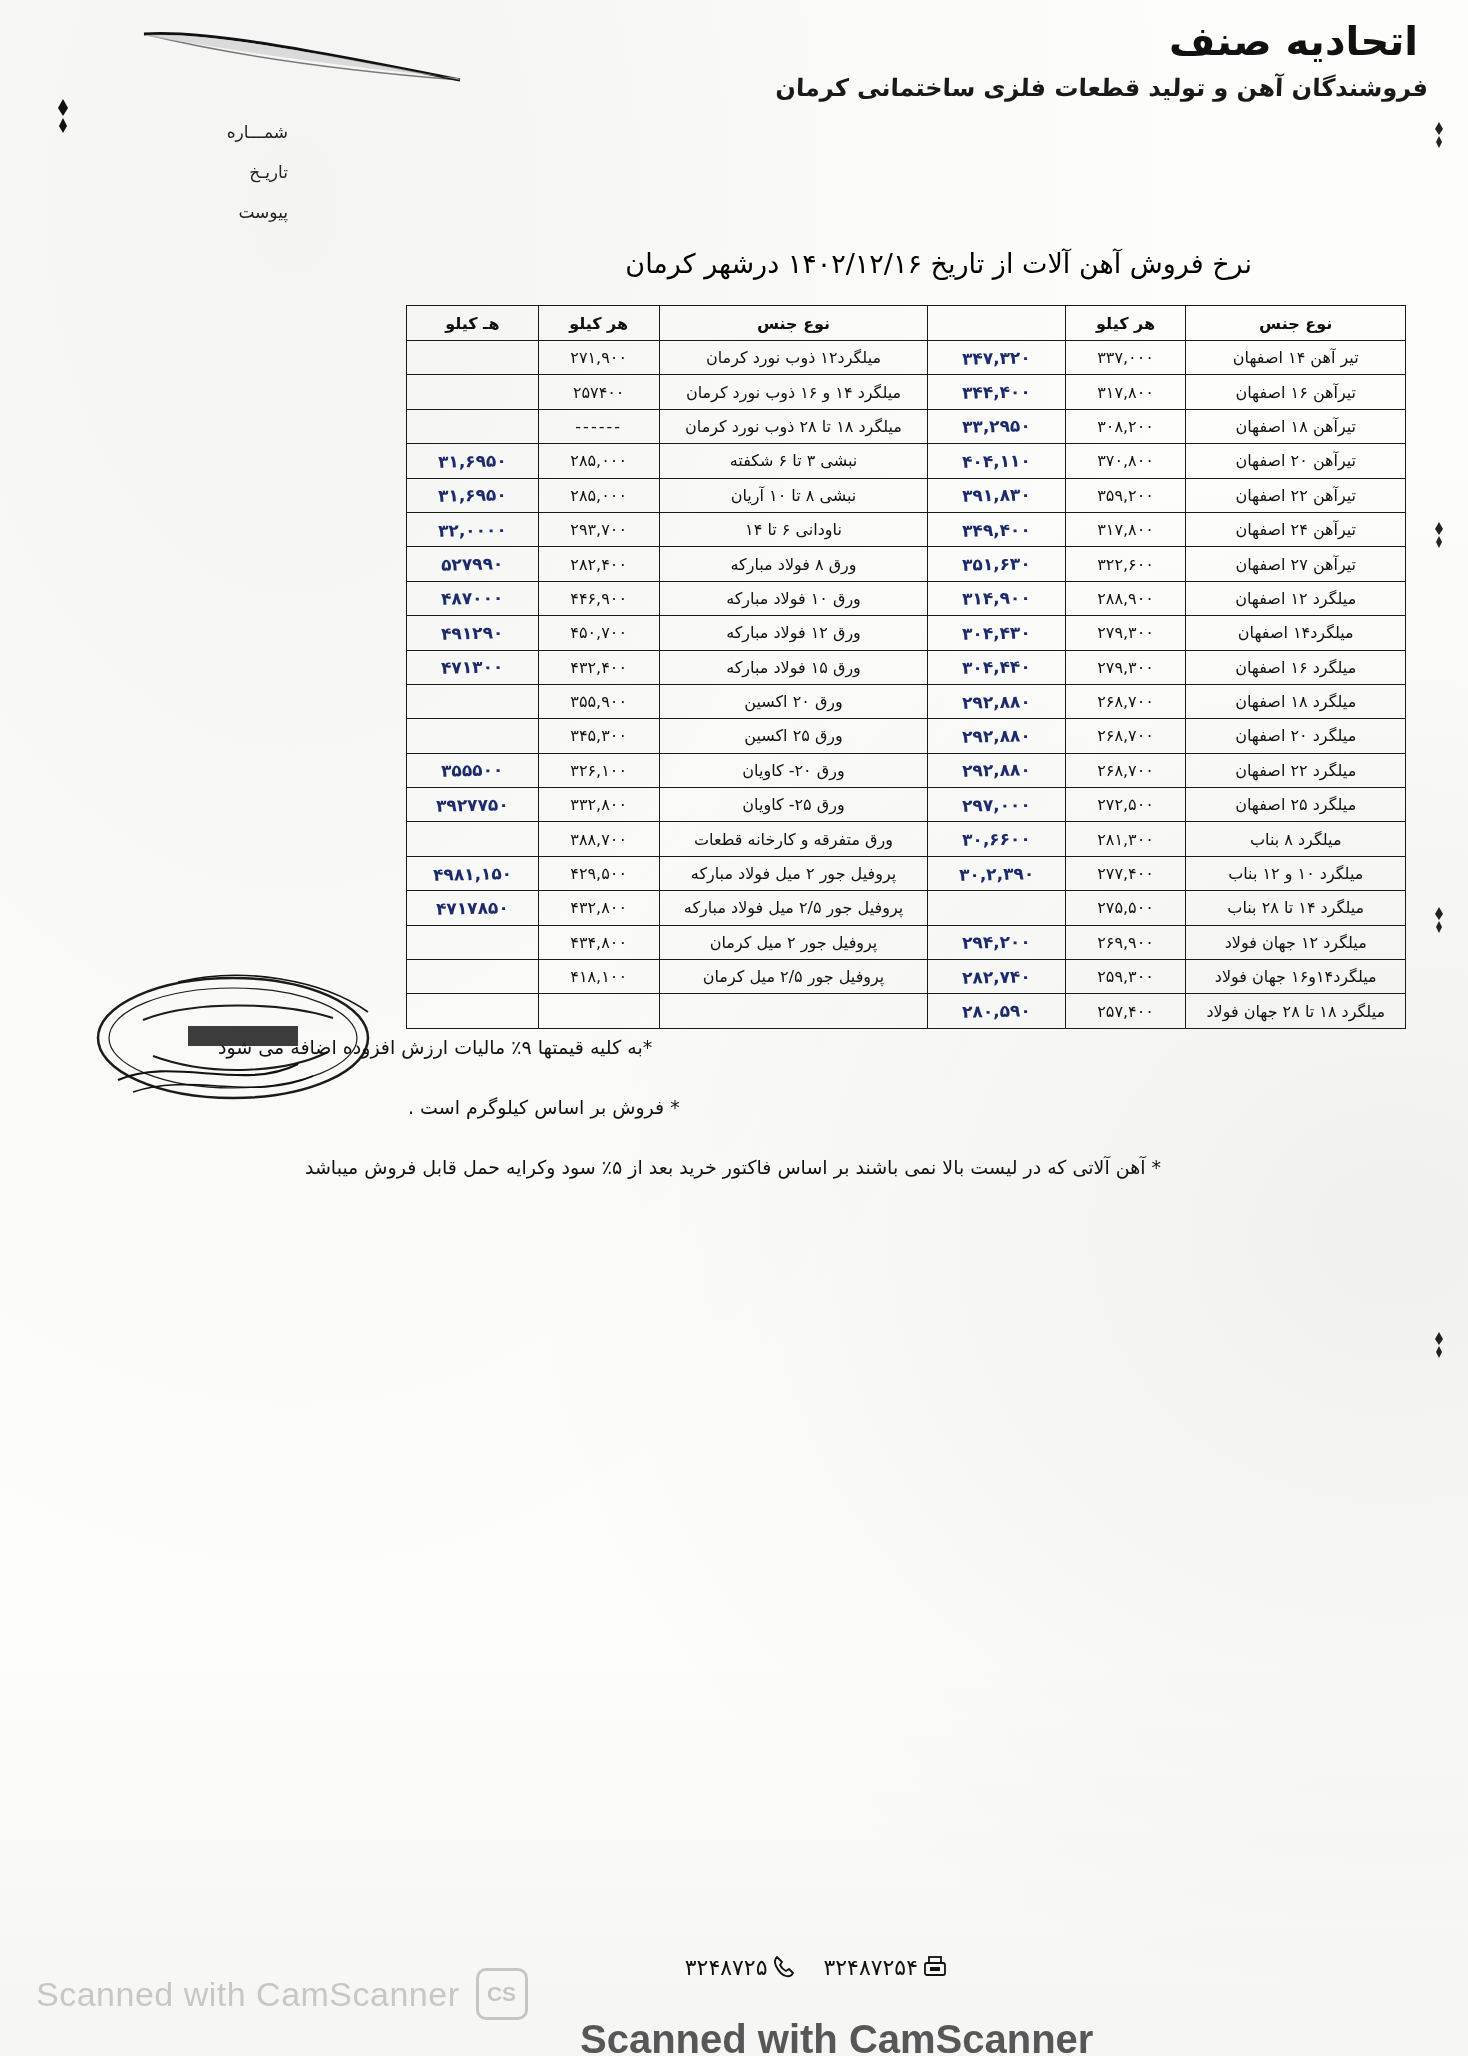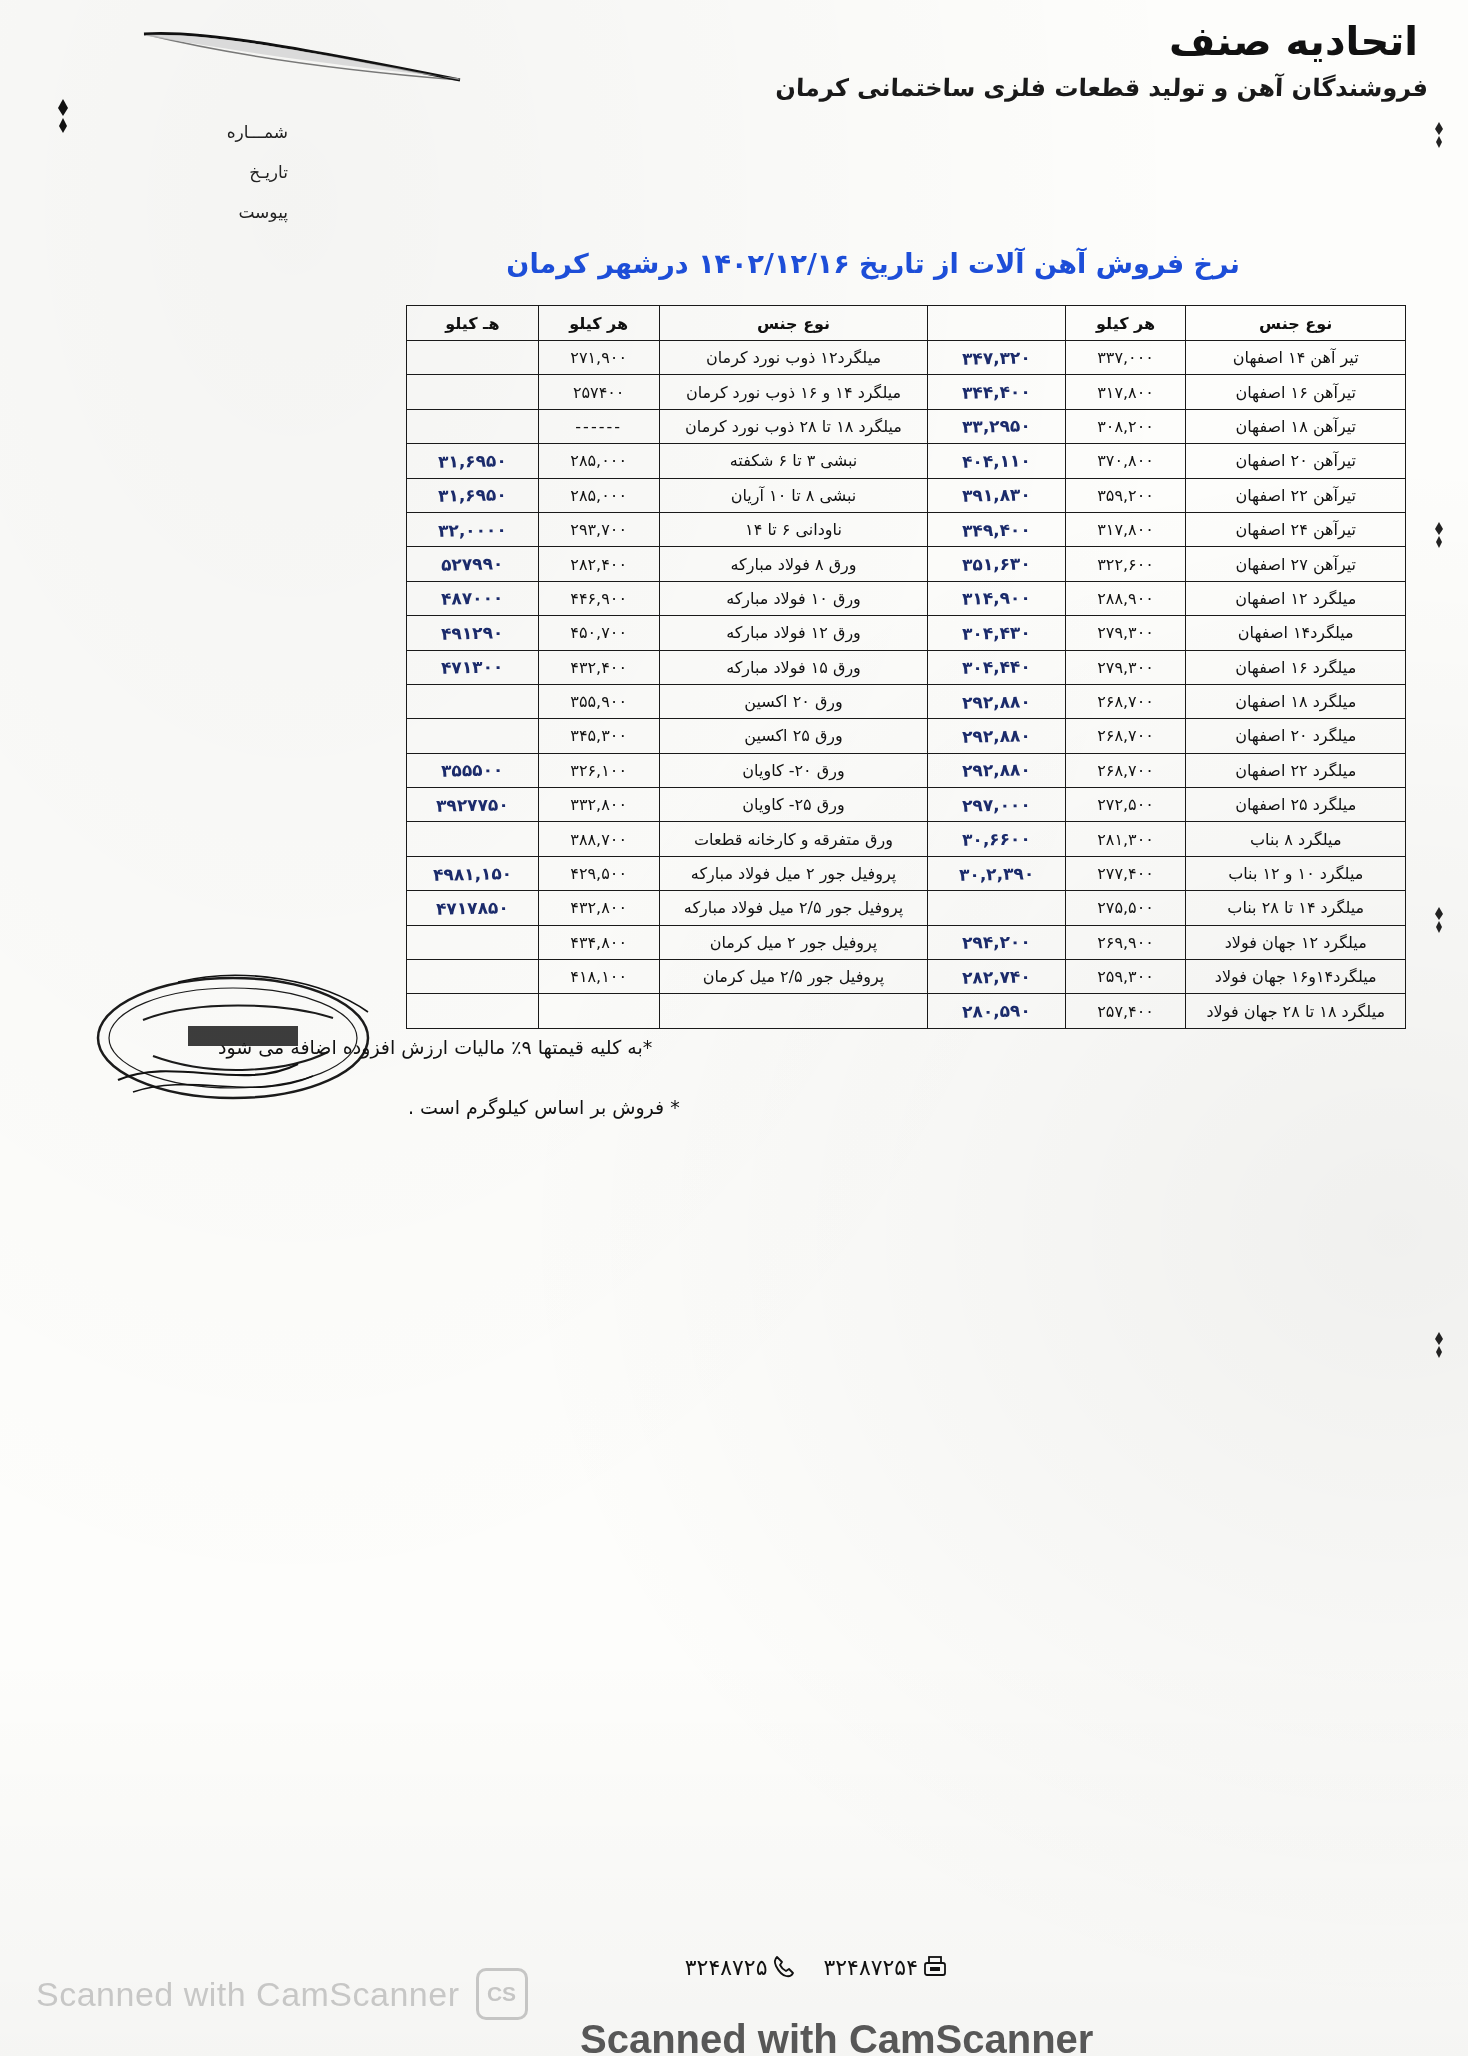--- a/index.html
+++ b/index.html
@@ -83,24 +83,24 @@
     font-size: 17px;
     line-height: 40px;
     color: #222;
     letter-spacing: 2px;
   }
 
   
   .doc-title {
     position: absolute;
     top: 248px;
-    right: 228px;
+    right: 216px;
     font-size: 27px;
-    font-weight: 700;
-    color: #1d4ed8;
+    font-weight: 400;
+    color: #000000;
     white-space: nowrap;
   }
 
   
   .table-wrap {
     position: absolute;
     top: 305px;
     right: 62px;
     width: 1000px;
   }
@@ -462,20 +462,21 @@
     <path d="M70 96 C 130 118, 205 112, 245 92" stroke="#1b1b1b" stroke-width="2" fill="none"></path>
     <rect x="105" y="66" width="110" height="20" fill="#1b1b1b" opacity="0.85"></rect>
     <path d="M35 120 C 90 96, 160 132, 215 104" stroke="#111" stroke-width="2.2" fill="none"></path>
     <path d="M50 132 C 110 112, 170 142, 230 116" stroke="#111" stroke-width="1.6" fill="none"></path>
     <path d="M95 22 C 160 6, 240 20, 285 52" stroke="#111" stroke-width="1.6" fill="none"></path>
   </svg>
 
   <div class="notes">
     <p class="note n1">*به کلیه قیمتها ۹٪ مالیات ارزش افزوده اضافه می شود</p>
     <p class="note n2">* فروش بر اساس کیلوگرم است .</p>
+    <p class="note n3">* آهن آلاتی که در لیست بالا نمی باشند بر اساس فاکتور خرید بعد از ۵٪ سود وکرایه حمل قابل فروش میباشد</p>
   </div>
 
   <div class="edge-mark" style="top:120px;">
     <svg viewBox="0 0 22 30" width="22" height="30">
         <path d="M11 2 L15 9 L11 15 L7 9 Z" fill="#222"></path>
         <path d="M11 16 L14 22 L11 28 L8 22 Z" fill="#222"></path>
       </svg>
   </div>
   <div class="edge-mark" style="top:520px;">
     <svg viewBox="0 0 22 30" width="22" height="30">

